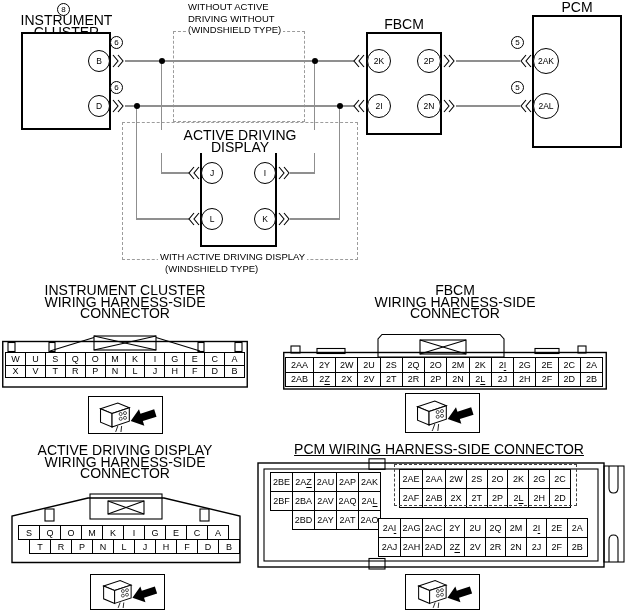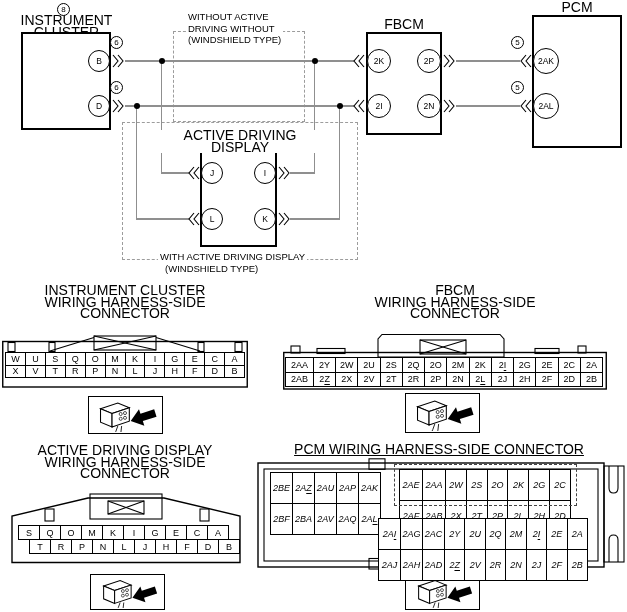--- a/index.html
+++ b/index.html
@@ -24,34 +24,34 @@
         justify-content:center;font-size:9px;flex:1 1 0;margin-left:-1px;height:100%;position:relative;z-index:2;}
   .cell:first-child{margin-left:0;}
   .cell.blank{visibility:hidden;}
   .cell u{text-decoration:underline;text-underline-offset:1.5px;}
   .housing{position:absolute;}
   .housing svg{position:absolute;left:0;top:0;}
   .outline{fill:#fff;stroke:#000;stroke-width:1.4;}
   .thin{fill:none;stroke:#000;stroke-width:1.1;}
   .fb .cell:first-child{flex:0 0 29px;}
   .pblock{position:absolute;}
-  .pblock .crow{display:flex;height:32px;margin-top:-1px;font-style:italic;}
+  .pblock .crow{display:flex;height:20px;margin-top:-1px;}
   .pblock .crow:first-child{margin-top:0;}
   #pcm-rt .cell:nth-child(-n+2){flex:0 0 24px;}
   #pcm-rb .cell:nth-child(-n+3){flex:0 0 23px;}
   .iconbox{position:absolute;border:1.2px solid #000;background:#fff;box-sizing:border-box;}
   .iconbox svg{display:block;}
 </style>
 </head>
 <body>
 
 <div class="dashedbox" style="left:173px;top:31px;width:130px;height:89px;"></div>
 <div class="dashedbox" style="left:122px;top:122px;width:234px;height:136px;"></div>
 
-<div class="note" style="left:186px;top:11px;">
+<div class="note" style="left:186px;top:1px;">
   <span>WITHOUT ACTIVE</span><br>
   <span>DRIVING WITHOUT</span><br>
   <span>(WINDSHIELD TYPE)</span>
 </div>
 <div class="note" style="left:158px;top:251px;">WITH ACTIVE DRIVING DISPLAY</div>
 <div class="note" style="left:163px;top:263px;background:transparent;">(WINDSHIELD TYPE)</div>
 
 <div class="wire" style="left:125px;top:60.3px;width:229px;"></div>
 <div class="wire" style="left:125px;top:105.3px;width:229px;"></div>
 <div class="wire" style="left:456px;top:60.3px;width:64px;"></div>
@@ -351,20 +351,27 @@
         <span class="cell">2AP</span>
         <span class="cell">2AK</span>
       </div>
       <div class="crow">
         <span class="cell">2BF</span>
         <span class="cell">2BA</span>
         <span class="cell">2AV</span>
         <span class="cell">2AQ</span>
         <span class="cell">2A<u>L</u></span>
       </div>
+      <div class="crow">
+        <span class="cell blank"></span>
+        <span class="cell">2BD</span>
+        <span class="cell">2AY</span>
+        <span class="cell">2AT</span>
+        <span class="cell">2AO</span>
+      </div>
     </div>
   <div class="dashedbox" style="left:137px;top:6px;width:181px;height:40px;border:1.3px dashed #444;z-index:3;"></div>
   <div class="pblock" id="pcm-rt" style="left:142px;top:11px;width:172px;">
       <div class="crow">
         <span class="cell">2AE</span>
         <span class="cell">2AA</span>
         <span class="cell">2W</span>
         <span class="cell">2S</span>
         <span class="cell">2O</span>
         <span class="cell">2K</span>

